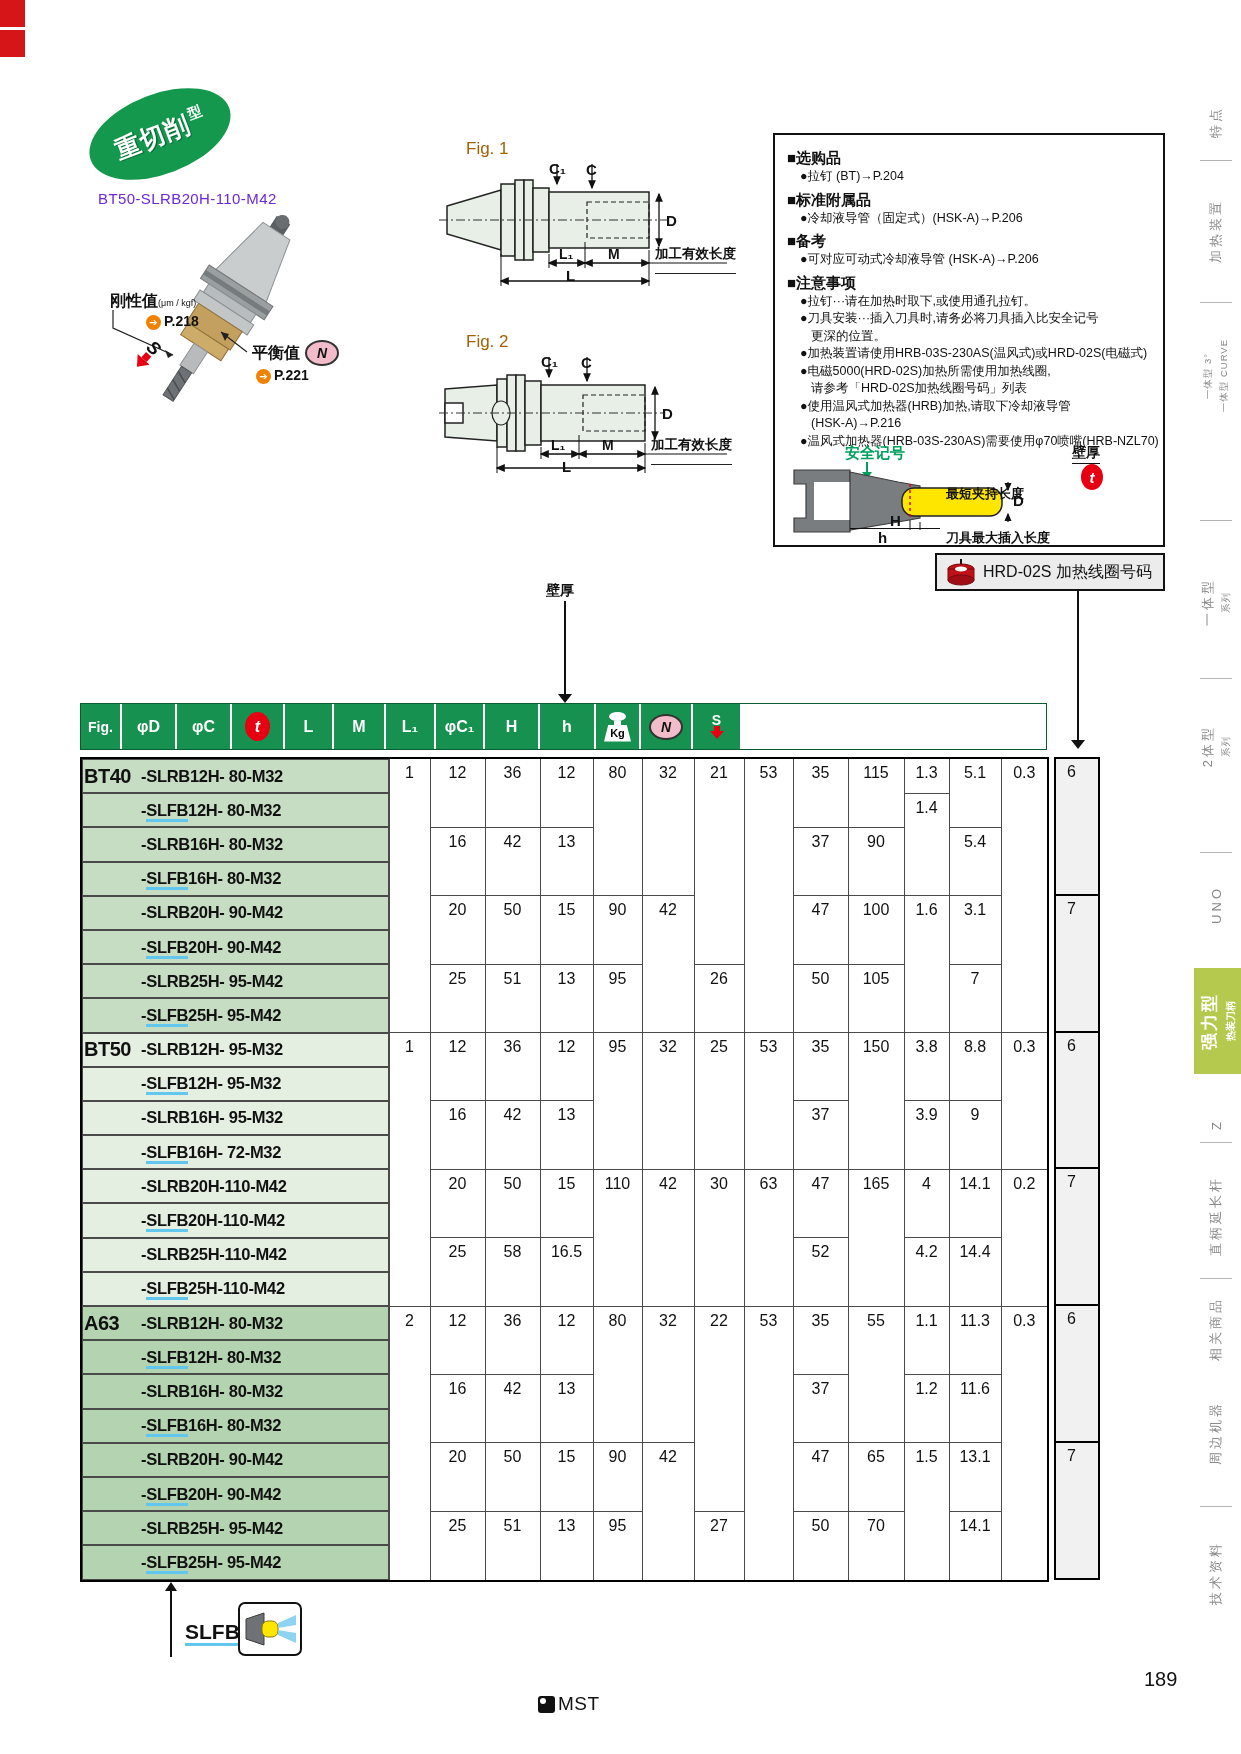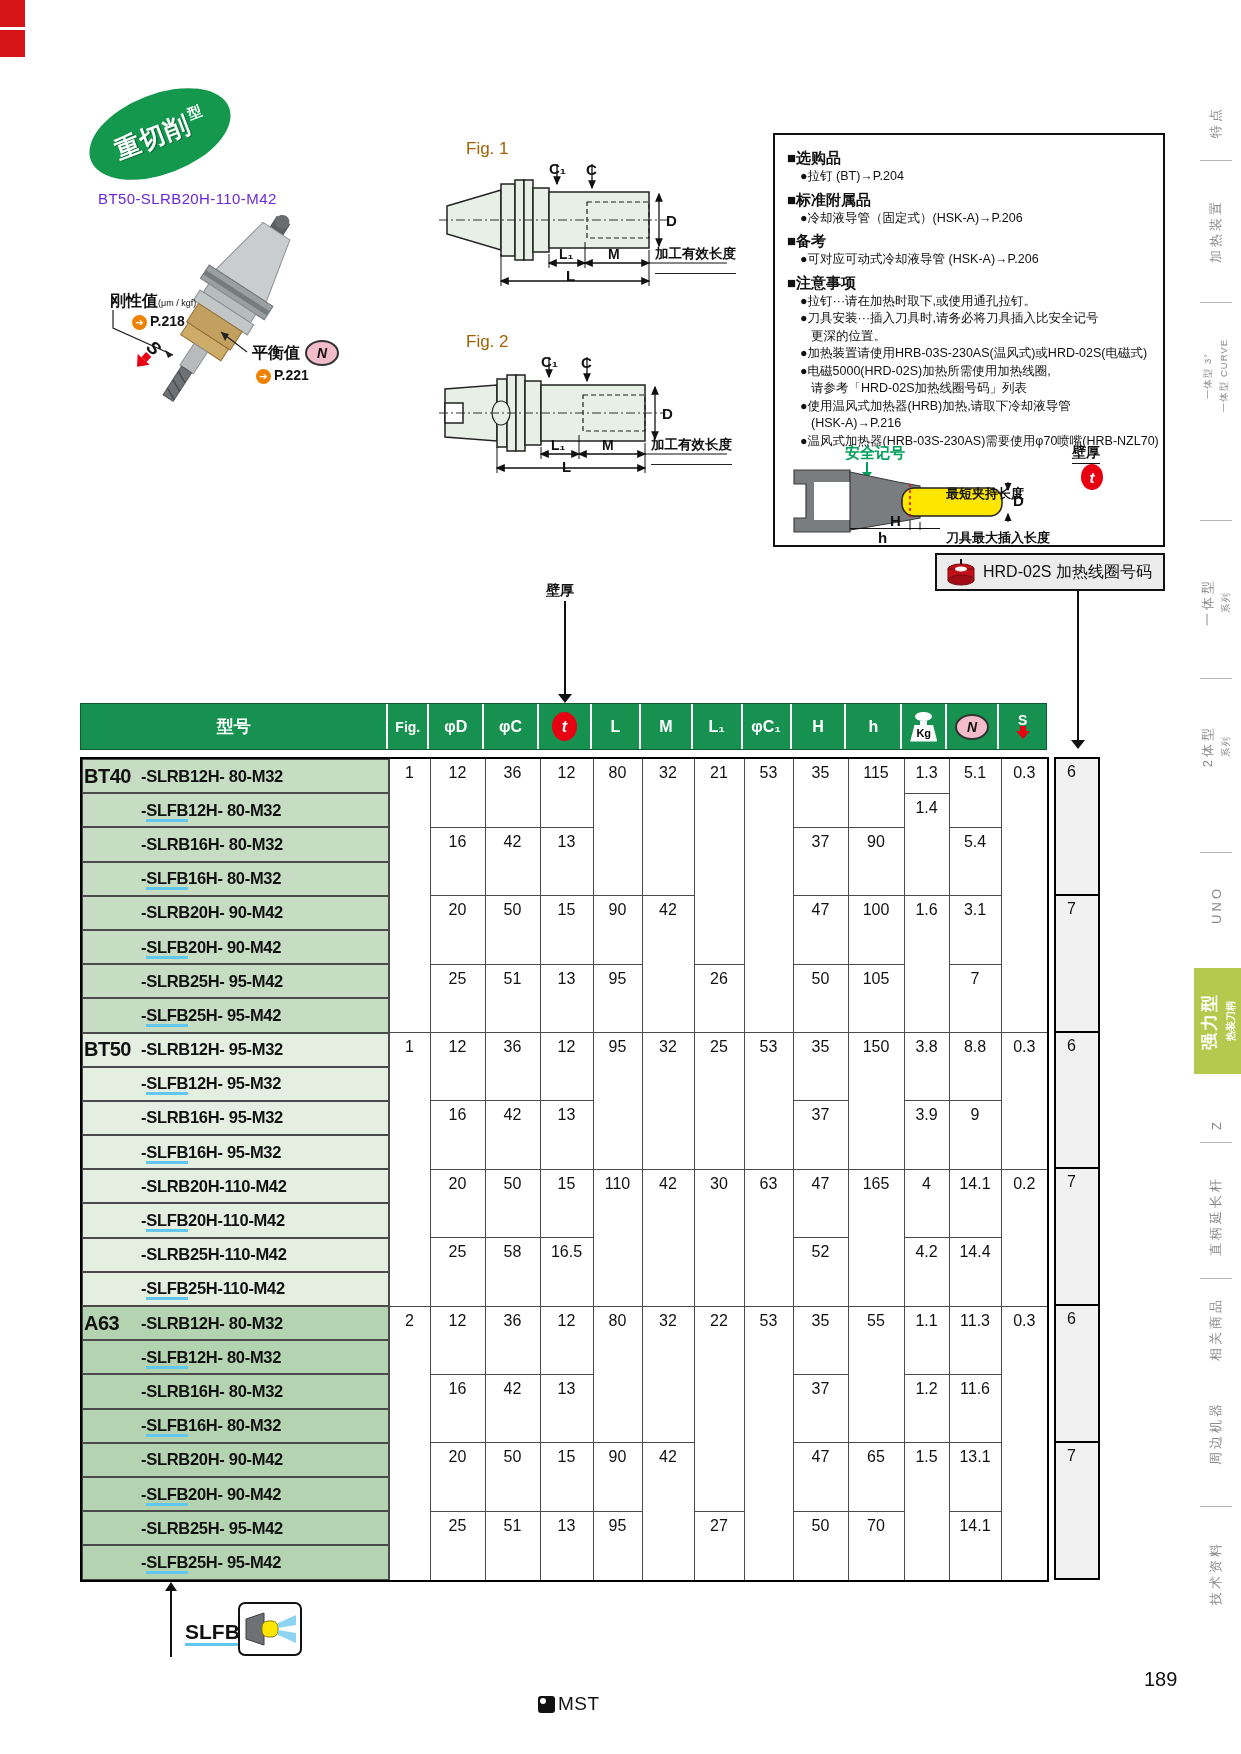--- a/index.html
+++ b/index.html
@@ -132,21 +132,21 @@
 
 <svg class="abs" style="left:95px;top:300px" width="230" height="95" viewBox="0 0 230 95">
   <polyline points="18,10 18,28 78,55" fill="none" stroke="#222" stroke-width="1.2"></polyline>
   <polygon points="78,55 70,50 73,58" fill="#222"></polygon>
   <polyline points="152,52 126,32" fill="none" stroke="#222" stroke-width="1.2"></polyline>
   <polygon points="126,32 130,41 134,34" fill="#222"></polygon>
 </svg>
 <div class="abs" style="left:110px;top:291px">
   <span class="lab-strong">刚性值</span><span class="lab-unit">(μm / kgf)</span>
 </div>
-<div class="abs" style="left:132px;top:312px">
+<div class="abs" style="left:146px;top:312px">
   <span class="oref">➔</span><span class="pref">P.218</span>
 </div>
 <div class="abs s-arrow" style="left:140px;top:338px;transform:rotate(42deg)">
   <span class="s-letter">S</span>
   <span class="stem"></span>
     <span class="head"></span>
 </div>
 <div class="abs" style="left:252px;top:340px;display:flex;align-items:center;gap:5px">
   <span class="lab-strong">平衡值</span>
   <span class="noval">N</span>
@@ -287,21 +287,20 @@
   <span class="lab">HRD-02S 加热线圈号码</span>
 </div>
 <div class="abs dn-line" style="left:1077px;top:591px;height:149px"></div>
 <div class="abs dn-head" style="left:1071px;top:740px"></div>
 
 <span class="abs" style="left:546px;top:582px;font-weight:bold;font-size:14px">壁厚</span>
 <div class="abs dn-line" style="left:564px;top:601px;height:93px"></div>
 <div class="abs dn-head" style="left:558px;top:694px"></div>
 
 <div class="abs head-row">
-  <div class="hcell" style="width:308px;font-size:17px">型号</div>
   <div class="hcell" style="width:41px;font-size:14px">Fig.</div>
   <div class="hcell" style="width:55px">φD</div>
   <div class="hcell" style="width:55px">φC</div>
   <div class="hcell" style="width:53px">
       <span class="t-head">t</span>
     </div>
   <div class="hcell" style="width:49px">L</div>
   <div class="hcell" style="width:52px">M</div>
   <div class="hcell" style="width:50px">L₁</div>
   <div class="hcell" style="width:49px">φC₁</div>
@@ -462,21 +461,21 @@
         <td class="num" rowspan="2">16</td>
         <td class="num" rowspan="2">42</td>
         <td class="num" rowspan="2">13</td>
         <td class="num" rowspan="2">37</td>
         <td class="num" rowspan="2">3.9</td>
         <td class="num" rowspan="2">9</td>
       </tr>
       <tr>
         <td class="model g1">
           <span class="prefix"></span>
-          <span class="mbody">-<span class="u">SLFB</span><span>16H- 95-M32</span></span>
+          <span class="mbody">-<span class="u">SLFB</span><span>16H- 72-M32</span></span>
         </td>
       </tr>
       <tr>
         <td class="model g1">
           <span class="prefix"></span>
           <span class="mbody">-SLRB20H-110-M42</span>
         </td>
         <td class="num" rowspan="2">20</td>
         <td class="num" rowspan="2">50</td>
         <td class="num" rowspan="2">15</td>

